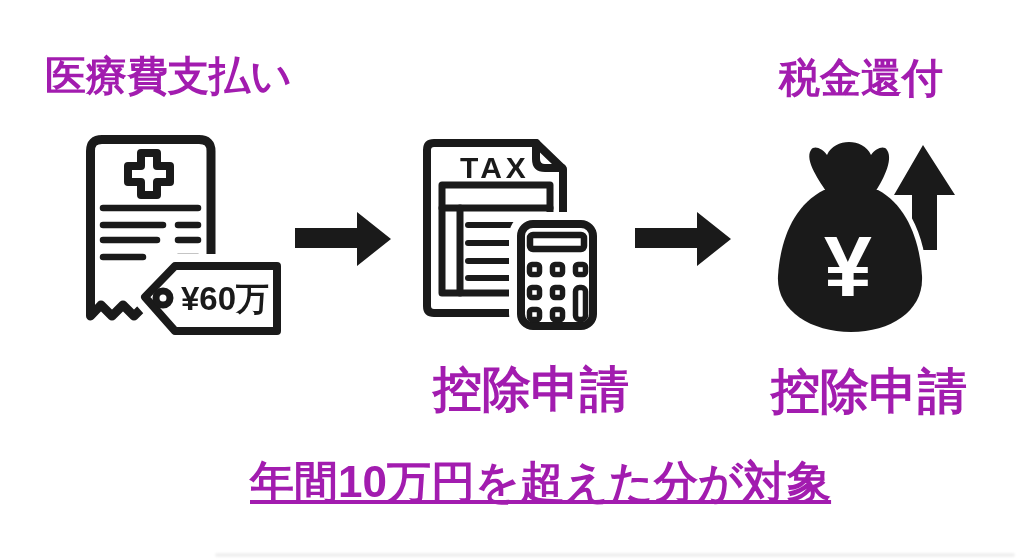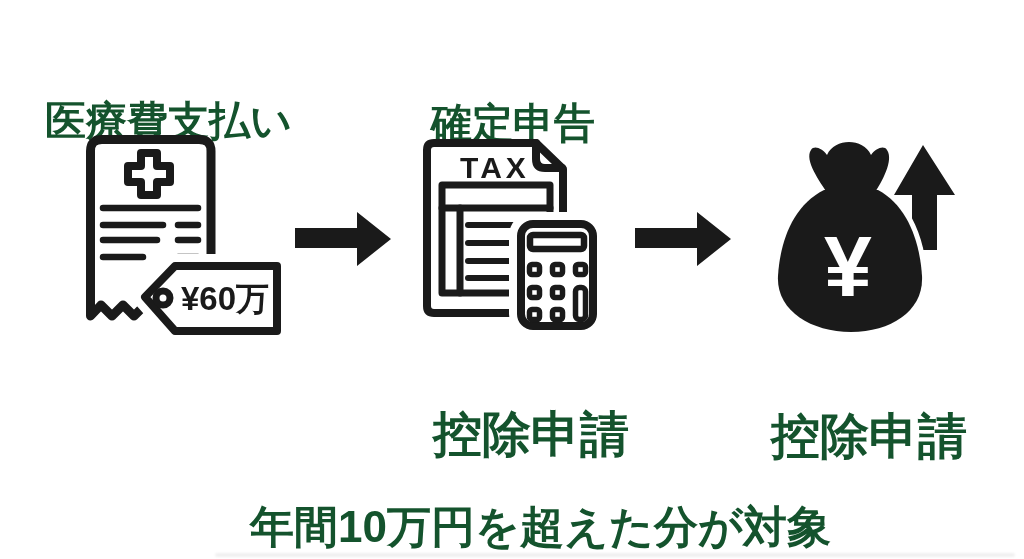--- a/index.html
+++ b/index.html
@@ -1,36 +1,36 @@
 <!DOCTYPE html>
 <html><head>
 <meta charset="utf-8">
 <style>
   html,body { margin:0; padding:0; background:#fff; }
   .stage {
     position:relative; width:1024px; height:559px; background:#ffffff;
     overflow:hidden; font-family:"Liberation Sans", sans-serif;
   }
-  .label { position:absolute; font-weight:700; color:#14532d; white-space:nowrap;margin-top:45px; }
+  .label { position:absolute; font-weight:700; color:#a21caf; white-space:nowrap; }
   .title { font-size:41px; }
   .sub   { font-size:49px; }
   .note  { font-size:44px; }
   svg.icon { position:absolute; display:block; }
   .artifact {
     position:absolute; left:215px; top:553px; width:800px; height:4px;
     background:rgba(0,0,0,0.06); filter:blur(1px); border-radius:2px;
   }
 </style>
 </head>
 <body>
 
 <div class="stage">
 
   <div class="label title" style="left:45px; top:49px;">医療費支払い</div>
-  <div class="label title" style="left:431px; top:51px;">確定申告</div>
+  <div class="label title" style="left:779px; top:51px;">税金還付</div>
 
   <svg class="icon" style="left:86px; top:135px; width:200px; height:200px;" viewBox="0 0 200 200">
     <g fill="none" stroke="#1a1a1a" stroke-width="9" stroke-linejoin="round" stroke-linecap="round">
       <path fill="#ffffff" d="M16,4.5 H113 Q125,4.5 125,16 V170 L114,181 L103,170 L92,181 L81,170 L70,181 L59,170 L48,181 L37,170 L26,181 L15,170 L4.5,181 V16 Q4.5,4.5 16,4.5 Z"></path>
       <path fill="#ffffff" stroke-width="8" d="M55,18 H71 V31 H84 V47 H71 V60 H55 V47 H42 V31 H55 Z"></path>
       <g stroke-width="6.5">
         <line x1="17" y1="73" x2="112" y2="73"></line>
         <line x1="17" y1="90" x2="77" y2="90"></line>
         <line x1="92" y1="90" x2="112" y2="90"></line>
         <line x1="17" y1="105" x2="71" y2="105"></line>
@@ -96,17 +96,17 @@
     <g fill="#1a1a1a">
       <path d="M58,56 C50,44 34,22 41,12 C44,7 52,10 57,17 C61,8 70,4 79,4 C88,4 97,8 101,17 C106,10 114,7 117,12 C124,22 112,44 104,56 Z"></path>
       <path d="M54,52 H108 C138,68 150,105 152,138 C154,172 122,194 81,194 C40,194 6,172 8,138 C10,105 22,68 54,52 Z"></path>
     </g>
     <text x="78" y="158" text-anchor="middle" font-size="86" font-weight="bold" fill="#ffffff" font-family="Liberation Sans, sans-serif">¥</text>
   </svg>
 
   <div class="label sub" style="left:433px; top:357px;">控除申請</div>
   <div class="label sub" style="left:771px; top:359px;">控除申請</div>
 
-  <div class="label note" style="left:250px; top:453px;">年間10万円を超えた分が対象</div>
+  <div class="label note" style="left:250px; top:453px;text-decoration:underline;">年間10万円を超えた分が対象</div>
 
   <div class="artifact"></div>
 
 </div>
 
 </body></html>

